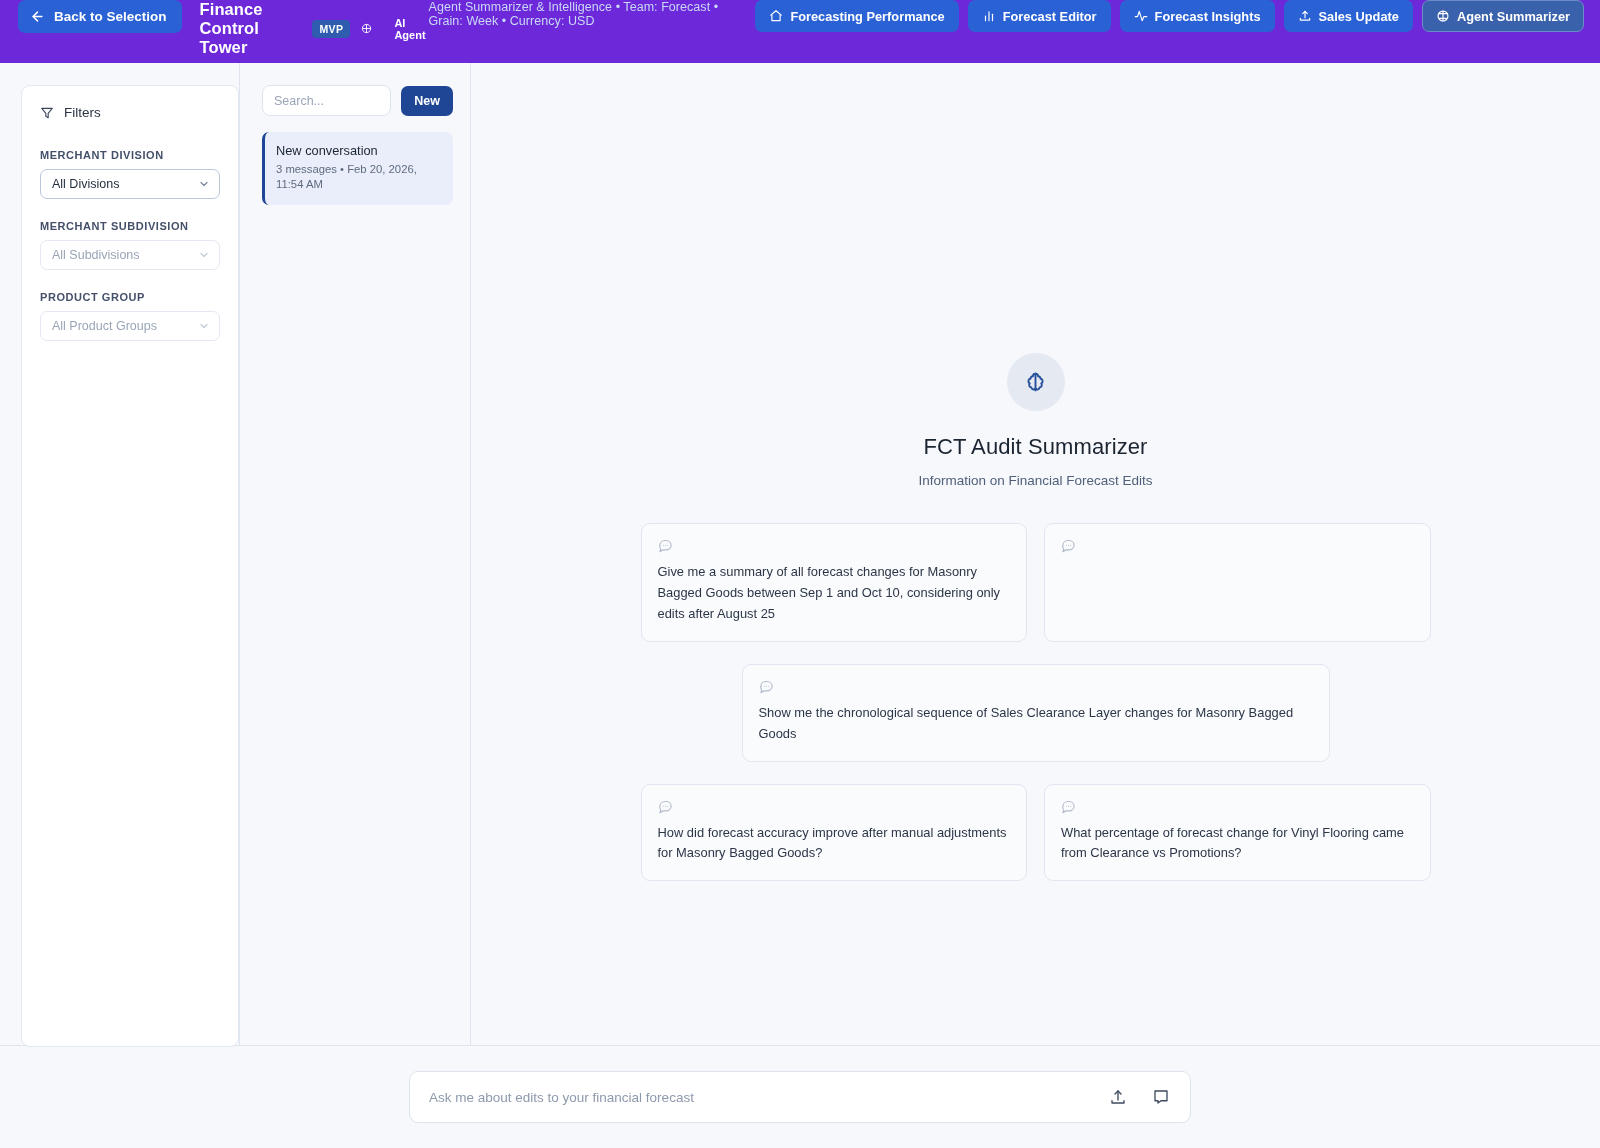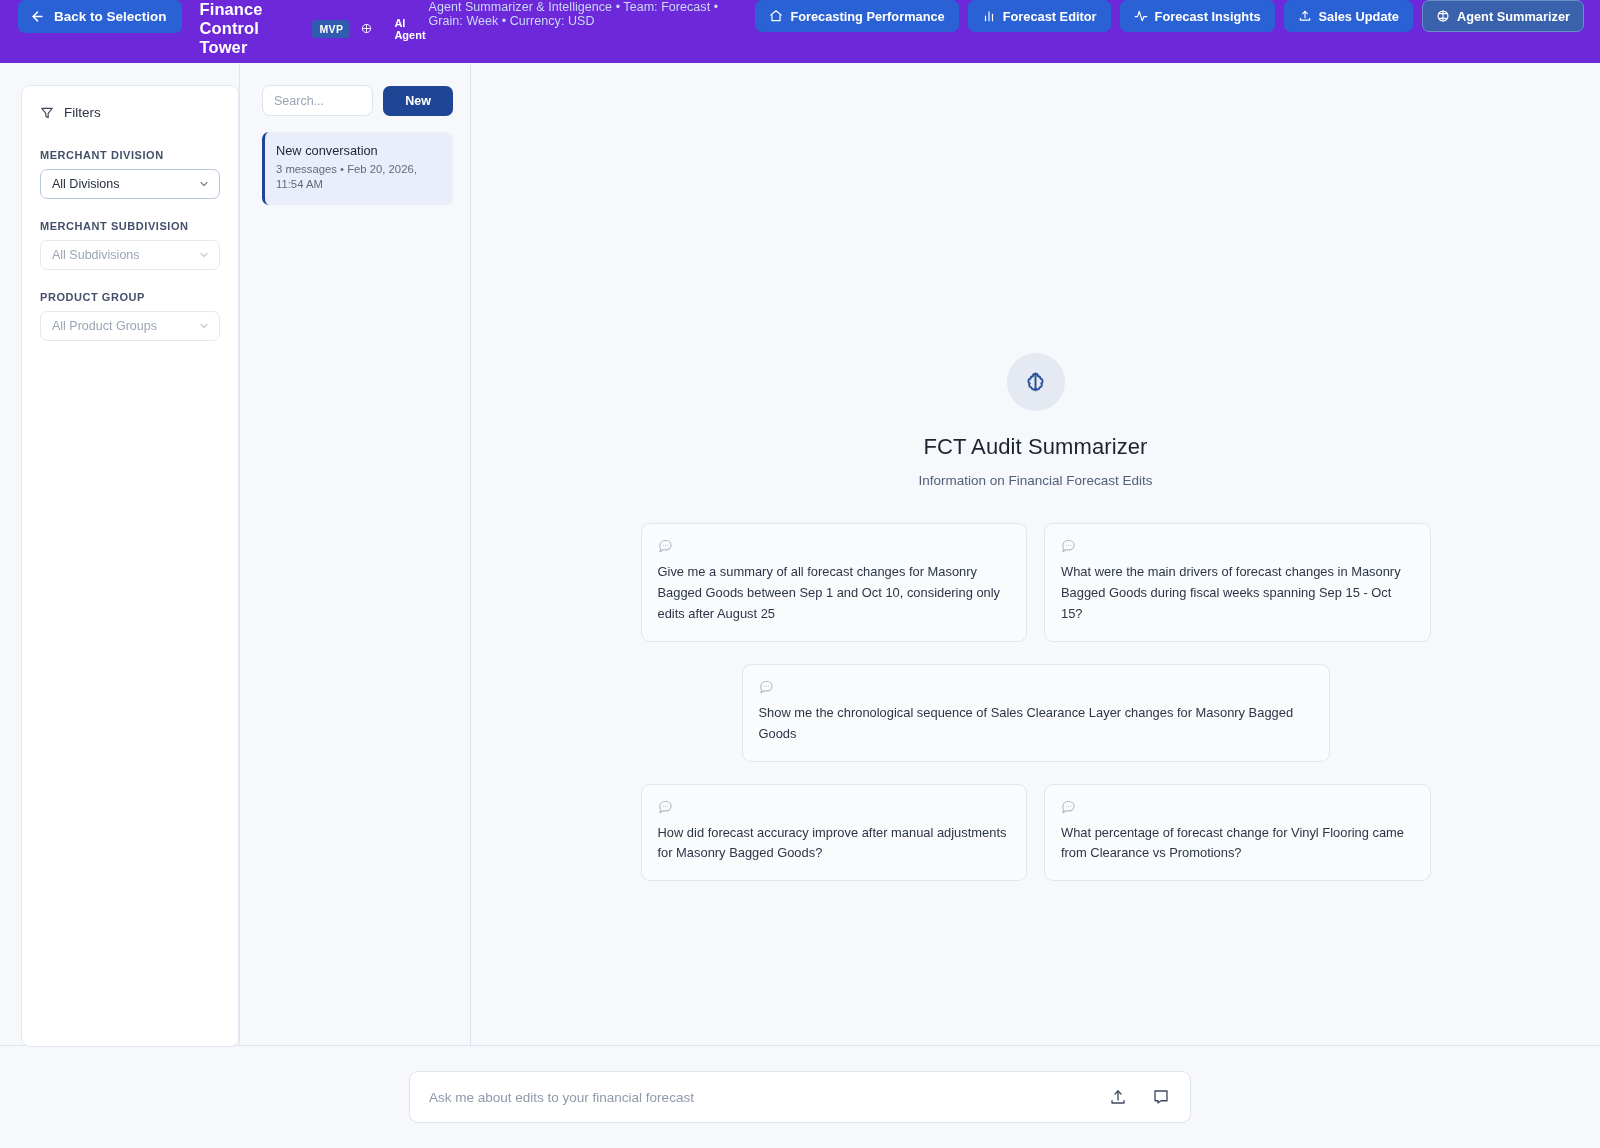--- a/index.html
+++ b/index.html
@@ -134,21 +134,21 @@
     font-size: 12.5px;
     color: #2b3445;
     font-family: "Liberation Sans", sans-serif;
     outline: none;
     min-width: 0;
   }
   .search-input::placeholder { color: #9aa5b7; }
   .new-btn {
     background: #1f4694; color: #fff;
     border: none; border-radius: 7px;
-    height: 30px; padding: 0 22px;
+    height: 30px; padding: 0 13px;
     font-size: 12.5px; font-weight: 700;
     cursor: pointer;
     font-family: "Liberation Sans", sans-serif;
   }
   .convo-item {
     background: #e9eefa;
     border-left: 3px solid #1f4694;
     border-radius: 7px;
     padding: 11px 12px 12px 11px;
     cursor: pointer;
@@ -386,21 +386,20 @@
           </div>
           <div class="sug-card">
             <span>
               <svg class="bubble-icon" viewBox="0 0 24 24" fill="none" stroke="currentColor" stroke-width="1.9" stroke-linecap="round" stroke-linejoin="round">
                 <path d="M21 11.5a8 8 0 0 1-8 7.5H8l-5 3 1.4-4A7.9 7.9 0 0 1 3 11.5 8 8 0 0 1 11 4h2a8 8 0 0 1 8 7.5z"></path>
                 <circle cx="8.6" cy="11.5" r=".9" fill="currentColor" stroke="none"></circle>
                 <circle cx="12" cy="11.5" r=".9" fill="currentColor" stroke="none"></circle>
                 <circle cx="15.4" cy="11.5" r=".9" fill="currentColor" stroke="none"></circle>
               </svg>
             </span>
-            <div class="card-text">What were the main drivers of forecast changes in Masonry Bagged Goods during fiscal weeks spanning Sep 15 - Oct 15?</div>
           </div>
         </div>
 
         <div class="card-row single">
           <div class="sug-card">
             <span>
               <svg class="bubble-icon" viewBox="0 0 24 24" fill="none" stroke="currentColor" stroke-width="1.9" stroke-linecap="round" stroke-linejoin="round">
                 <path d="M21 11.5a8 8 0 0 1-8 7.5H8l-5 3 1.4-4A7.9 7.9 0 0 1 3 11.5 8 8 0 0 1 11 4h2a8 8 0 0 1 8 7.5z"></path>
                 <circle cx="8.6" cy="11.5" r=".9" fill="currentColor" stroke="none"></circle>
                 <circle cx="12" cy="11.5" r=".9" fill="currentColor" stroke="none"></circle>

